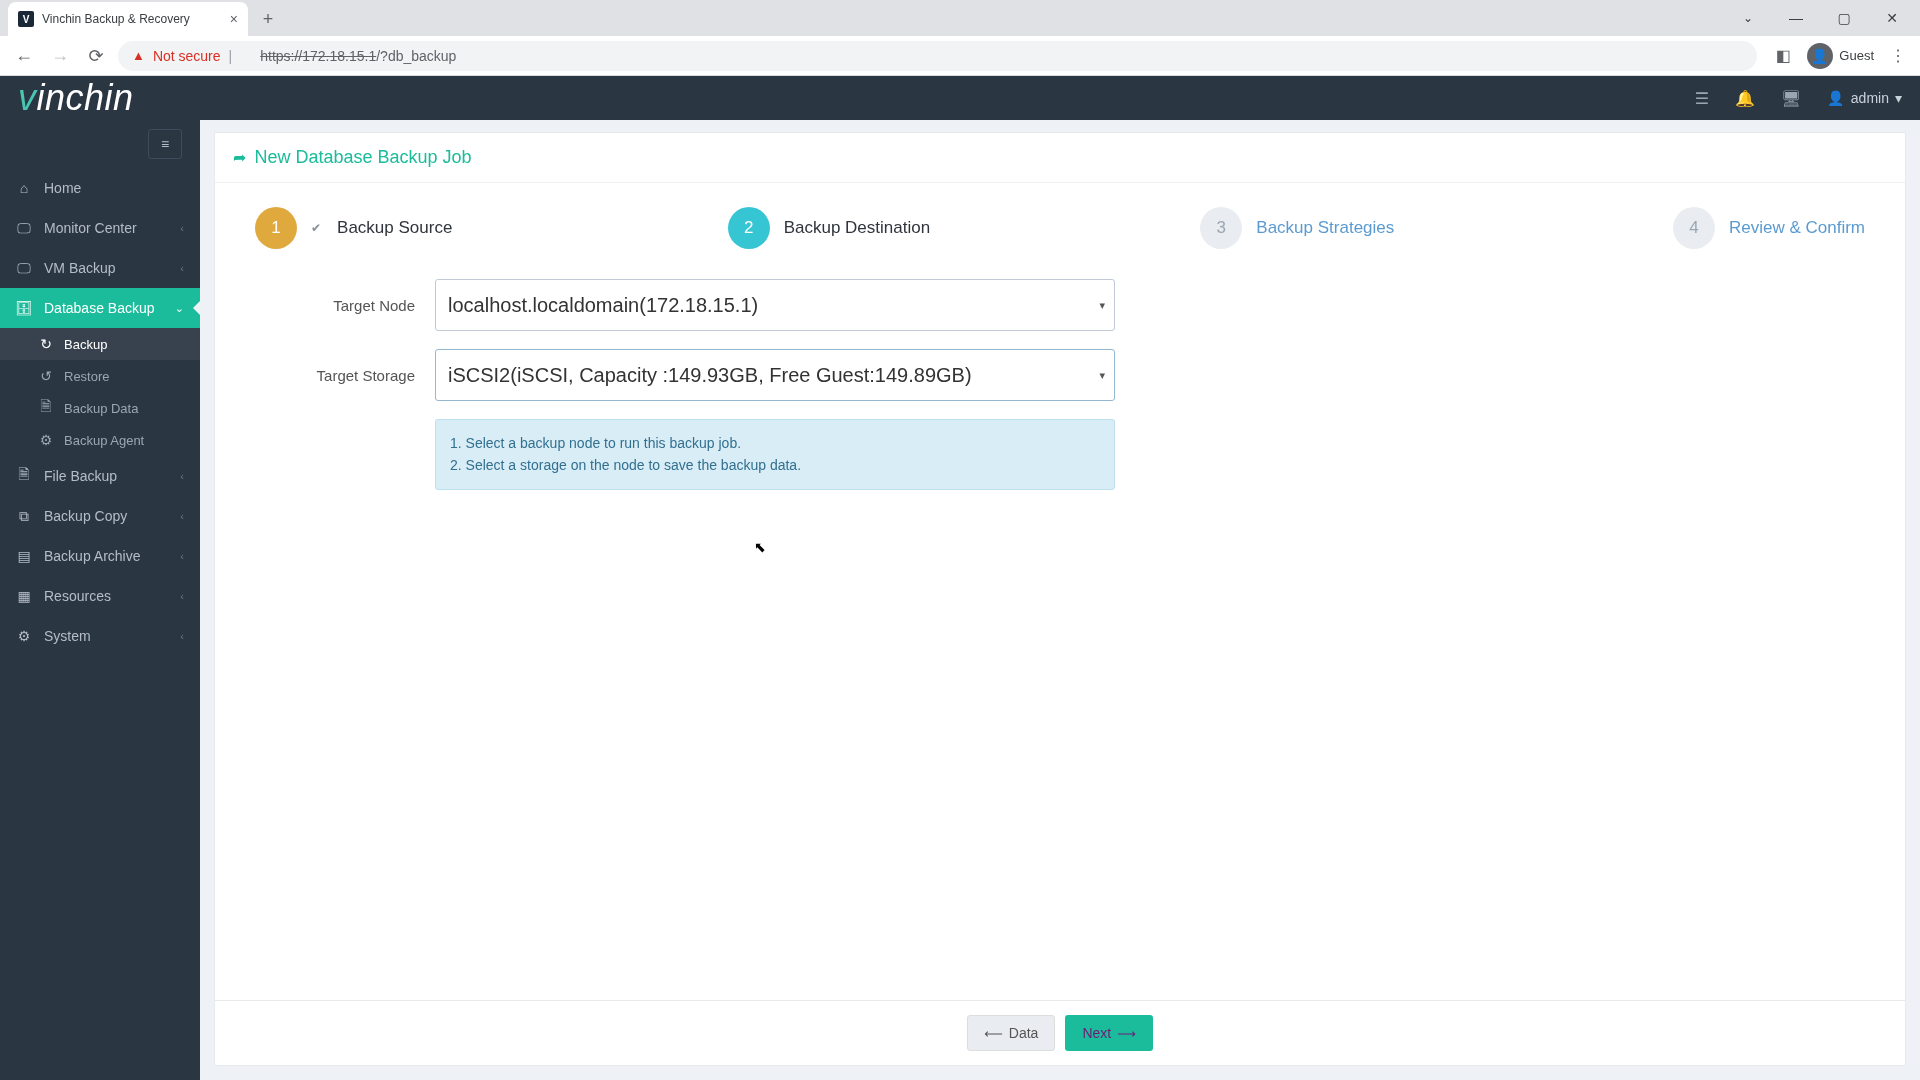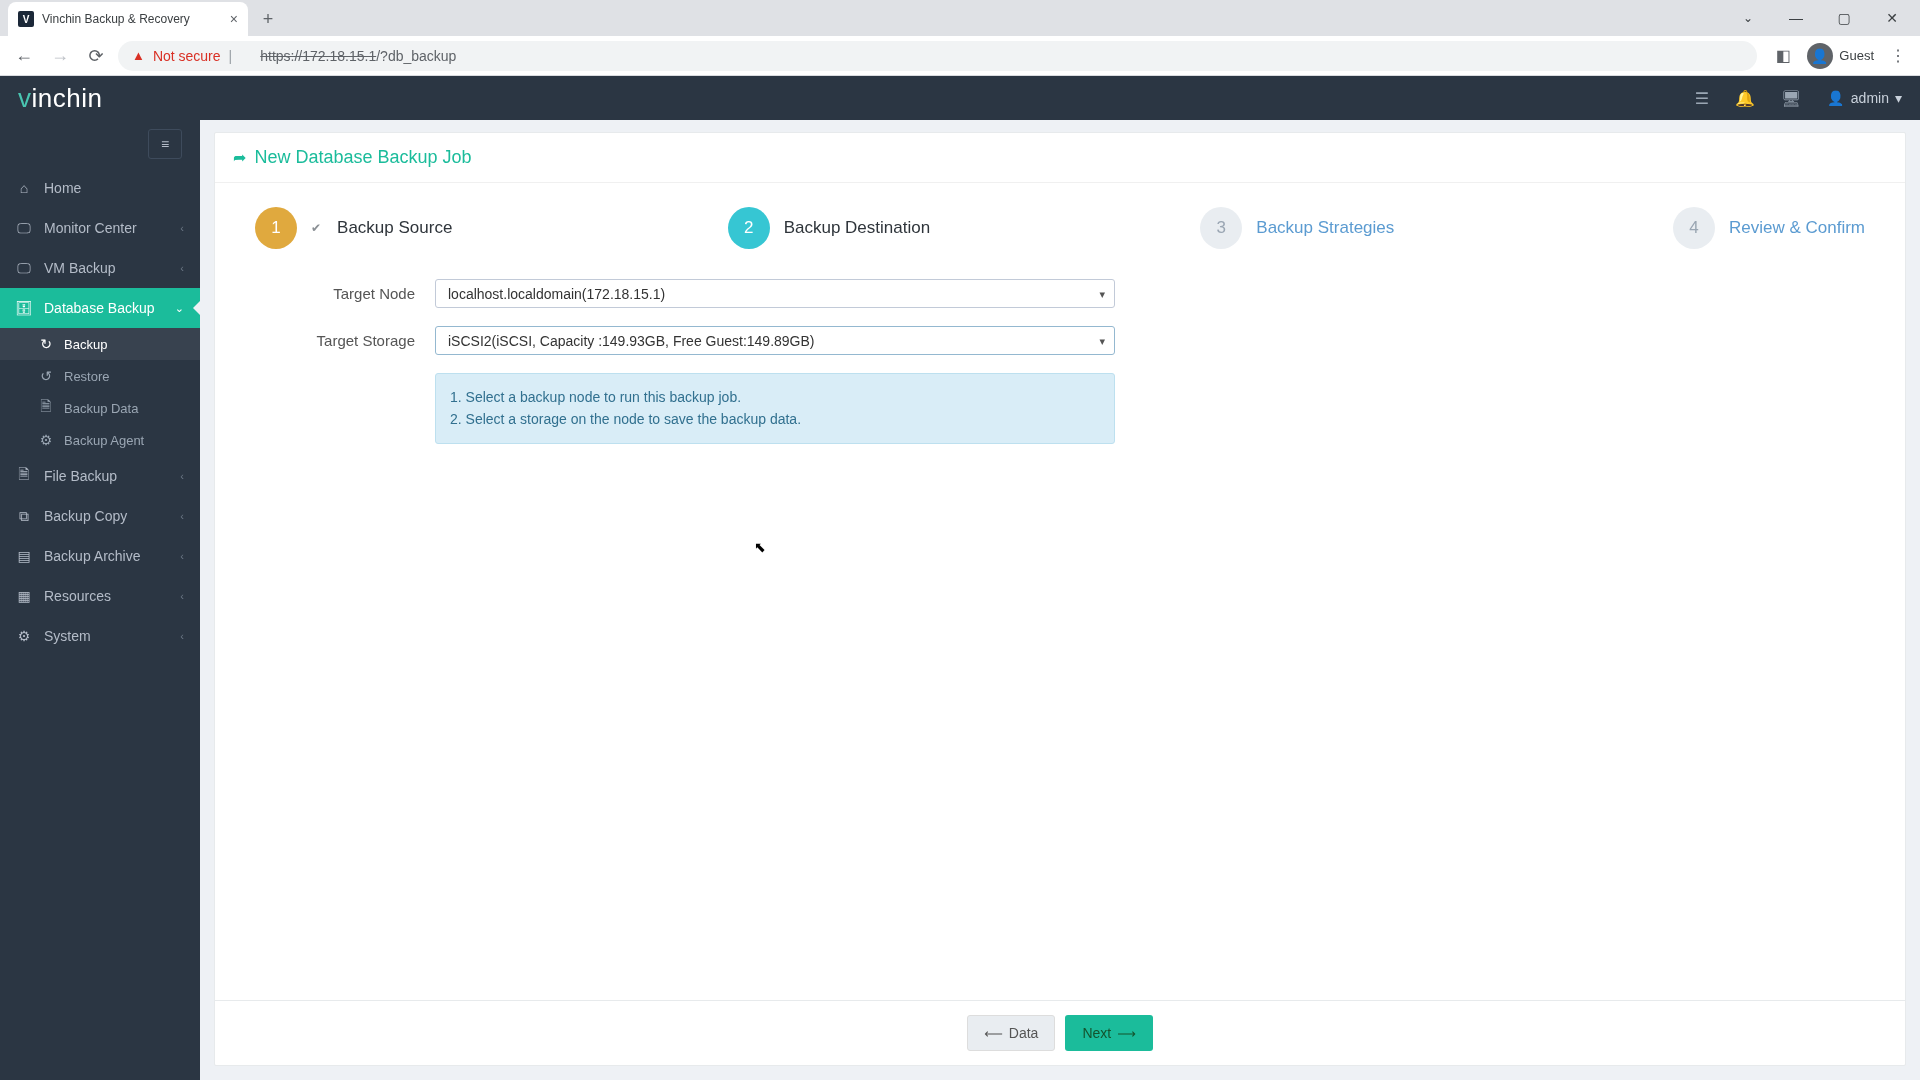--- a/index.html
+++ b/index.html
@@ -26,21 +26,21 @@
 .addr-url { color:#5f6368;margin-left:20px;}
 .addr-url .strike { text-decoration: line-through; }
 .rh-icons { display:flex; align-items:center; gap:12px; padding-left:6px;}
 .rh-icons .ic { width:24px;height:24px;display:flex;align-items:center;justify-content:center;color:#5f6368;cursor:pointer;}
 .guest-chip { display:flex; align-items:center; gap:6px; color:#3c4043; font-size:13px; cursor:pointer;}
 .avatar { width:26px;height:26px;border-radius:50%;background:#5f6368;display:flex;align-items:center;justify-content:center;color:#fff;font-size:14px;}
 
 
 .app { height: calc(1080px - 76px); display:flex; flex-direction:column; }
 .app-header { height:44px; background:#2b3643; display:flex; align-items:center; padding:0 18px; color:#b4bcc8;}
-.logo { font-size:26px; font-weight:400; letter-spacing:0.5px; color:#fff;}
+.logo { font-size:36px; font-weight:400; letter-spacing:0.5px; color:#fff;font-style:italic;}
 .logo .v { color:#49c5b1;}
 .hdr-right { margin-left:auto; display:flex; align-items:center; gap:26px; font-size:16px;}
 .hdr-ic { cursor:pointer; color:#9aa6b3;}
 .user-menu { display:flex; align-items:center; gap:6px; cursor:pointer; font-size:14px; color:#c9d1db;}
 
 
 .app-body { flex:1; display:flex; min-height:0;}
 .sidebar { width:200px; background:#2b3643; color:#b4bcc8; font-size:14px; overflow:hidden;}
 .sb-toggle-row { height:48px; display:flex; align-items:center; justify-content:flex-end; padding-right:18px;}
 .sb-toggle { width:34px;height:30px;border:1px solid #3e4b5c;border-radius:3px;display:flex;align-items:center;justify-content:center;color:#b4bcc8;cursor:pointer;}
@@ -70,30 +70,30 @@
 .step.done .step-label,.step.active .step-label { color:#2f353b;}
 .step.pending .step-label { color:#5b9bd1;}
 .step .check { font-size:12px; color:#8a8f94; margin-right:2px;}
 .step-label-click { cursor:pointer; color:#5b9bd1;}
 
 
 .form-area { padding: 20px 20px; flex:1;}
 .form-row { display:flex; align-items:center; margin-bottom:18px;}
 .form-label { width:200px; text-align:right; padding-right:20px; font-size:15px; color:#555;}
 .form-control-wrap { width:680px; position:relative;}
-.select { width:100%; height:29px; border:1px solid #c2cad8; border-radius:3px; background:#fff; padding:0 30px 0 12px; font-size:14px; color:#333; appearance:none; cursor:pointer; display:flex; align-items:center;}
+.select { width:100%; height:52px; border:1px solid #c2cad8; border-radius:3px; background:#fff; padding:0 30px 0 12px; font-size:20px; color:#333; appearance:none; cursor:pointer; display:flex; align-items:center;}
 .select.highlight { border-color:#94b8d0;}
 .select-caret { position:absolute; right:10px; top:50%; transform:translateY(-50%); pointer-events:none; font-size:11px; color:#555;}
 .info-box { width:680px; margin-left:200px; background:#d9edf7; border:1px solid #bde0ef; border-radius:3px; padding:12px 14px; font-size:14px; color:#31708f; line-height:1.6;}
 
 
 .panel-footer { border-top:1px solid #e7eaec; padding:14px 0; display:flex; justify-content:center; gap:10px;}
 .btn { height:36px; padding:0 16px; border-radius:3px; font-size:14px; display:inline-flex; align-items:center; gap:6px; cursor:pointer; border:1px solid transparent;}
 .btn-default { background:#e9edf1; color:#555; border-color:#ddd;}
-.btn-primary { background:#1bbc9b; color:#14532d;}
+.btn-primary { background:#1bbc9b; color:#701a75;}
 .btn .bico { font-size:13px;}
 
 .cursor-ptr { position:absolute; left:754px; top:539px; font-size:14px; color:#000; pointer-events:none;}
 </style>
 </head>
 <body>
 
 <div class="browser-chrome">
   <div class="tab">
     <span class="tab-favicon">V</span>

